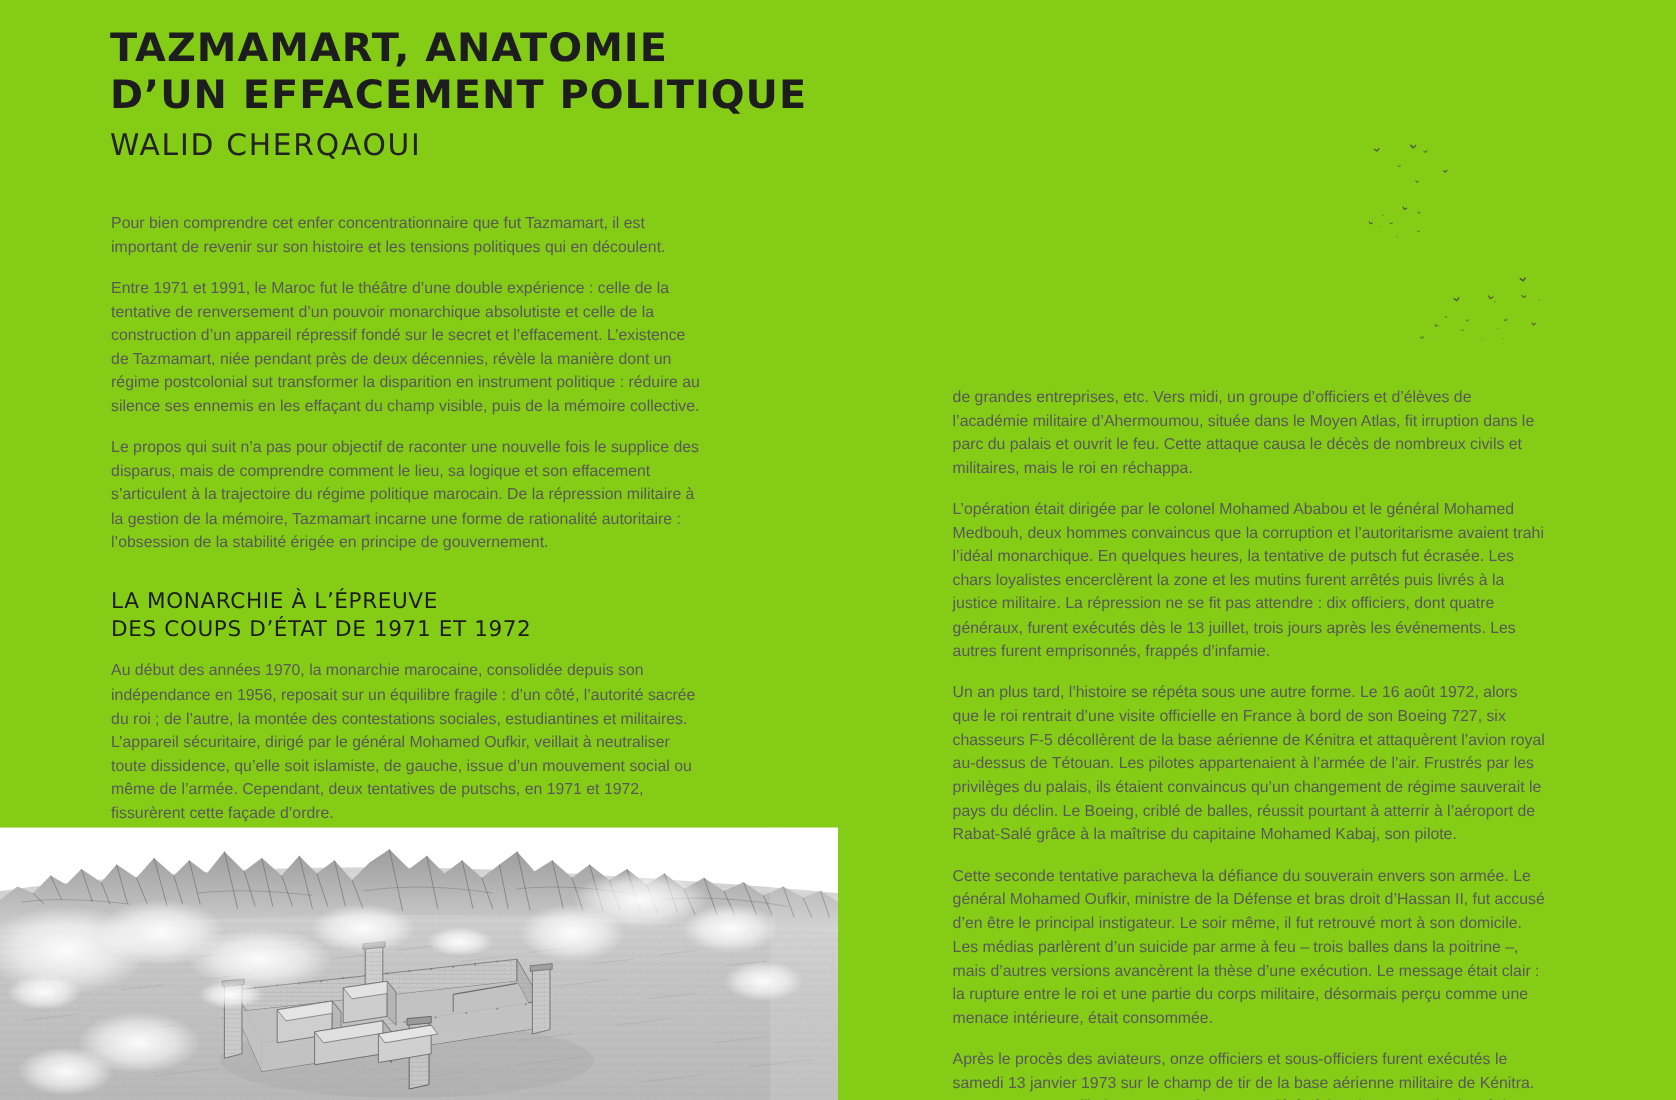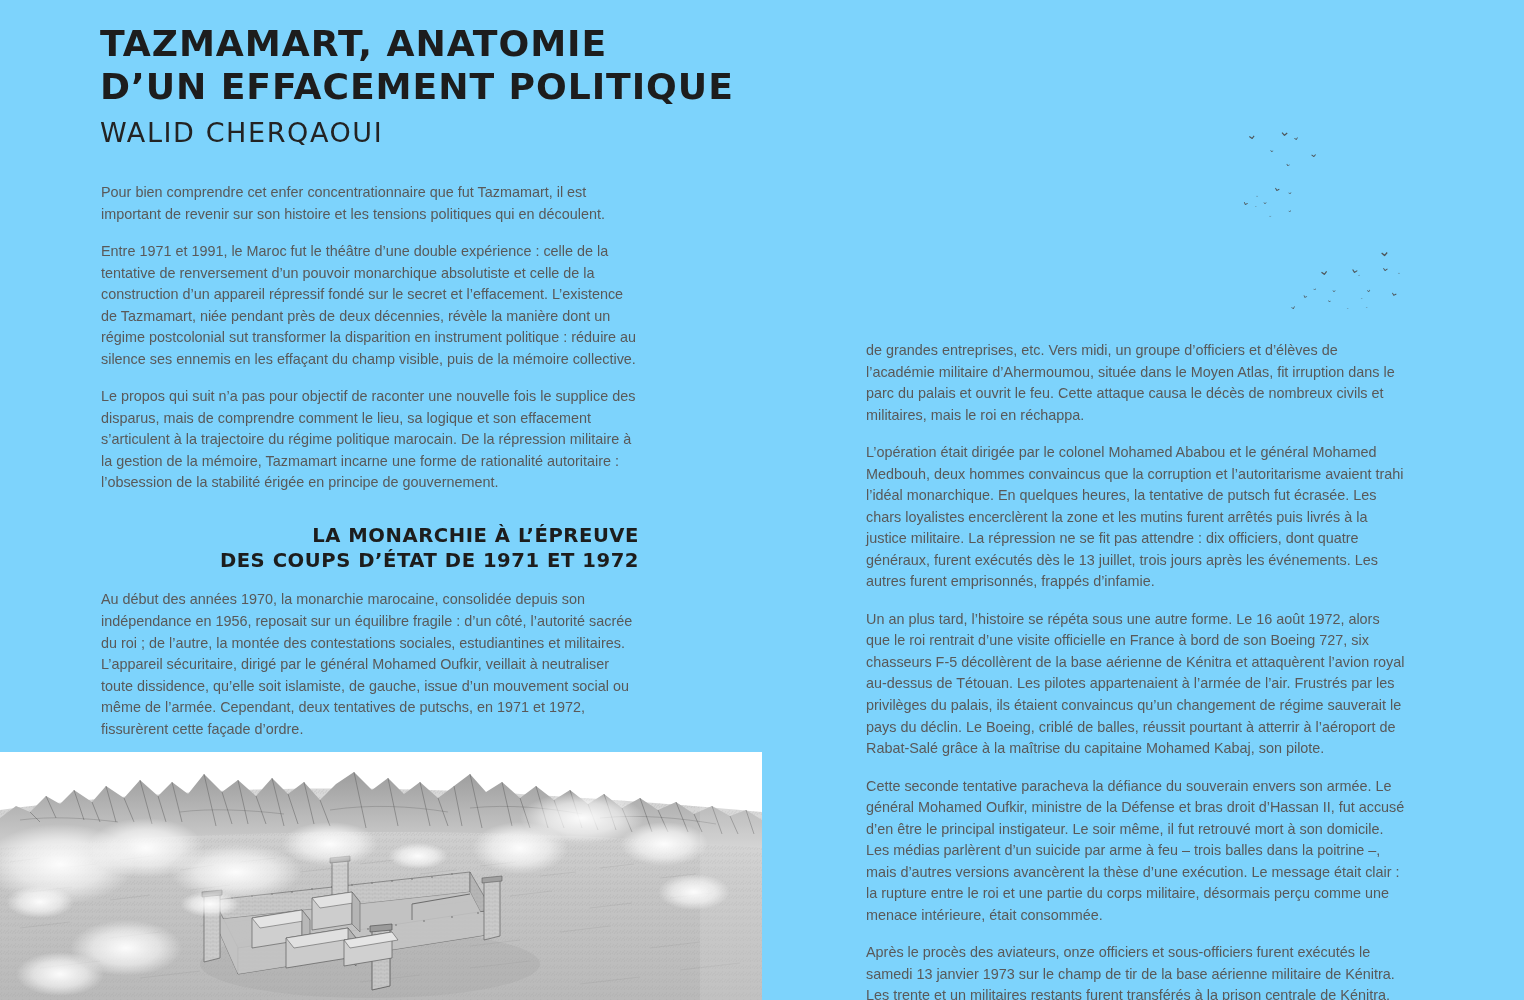--- a/index.html
+++ b/index.html
@@ -8,21 +8,21 @@
     padding: 0;
     background: #ffffff;
   }
   body {
     font-family: "Liberation Sans", sans-serif;
   }
   #page {
     position: relative;
     width: 1524px;
     height: 1000px;
-    background: #7dd3fc;
+    background: #84cc16;
     overflow: hidden;
   }
 
   
   .title-block {
     position: absolute;
     left: 100px;
     top: 22px;
     width: 640px;
   }
@@ -48,47 +48,47 @@
     color: #232323;
     text-transform: uppercase;
   }
 
   
   .col {
     position: absolute;
     font-size: 14.4px;
     line-height: 1.495;
     color: #595959;
+    margin-top: 11px;
   }
   .col-left {
     left: 101px;
     top: 182px;
     width: 538px;
   }
   .col-right {
     left: 866px;
     top: 340px;
     width: 540px;
   }
   .col p {
     margin: 0 0 16px 0;
   }
   .col p:last-child { margin-bottom: 0; }
 
   .section-head {
     margin: 29px 0 16px 0;
     font-family: "DejaVu Sans", sans-serif;
-    font-weight: 700;
+    font-weight: 400;
     font-size: 19.6px;
     line-height: 1.29;
     letter-spacing: 0.55px;
     color: #1d1d1d;
     text-transform: uppercase;
     white-space: pre-line;
-    text-align: right;
   }
 
   
   .flock {
     position: absolute;
     pointer-events: none;
   }
   .bird {
     position: absolute;
     color: #4a4a4a;

